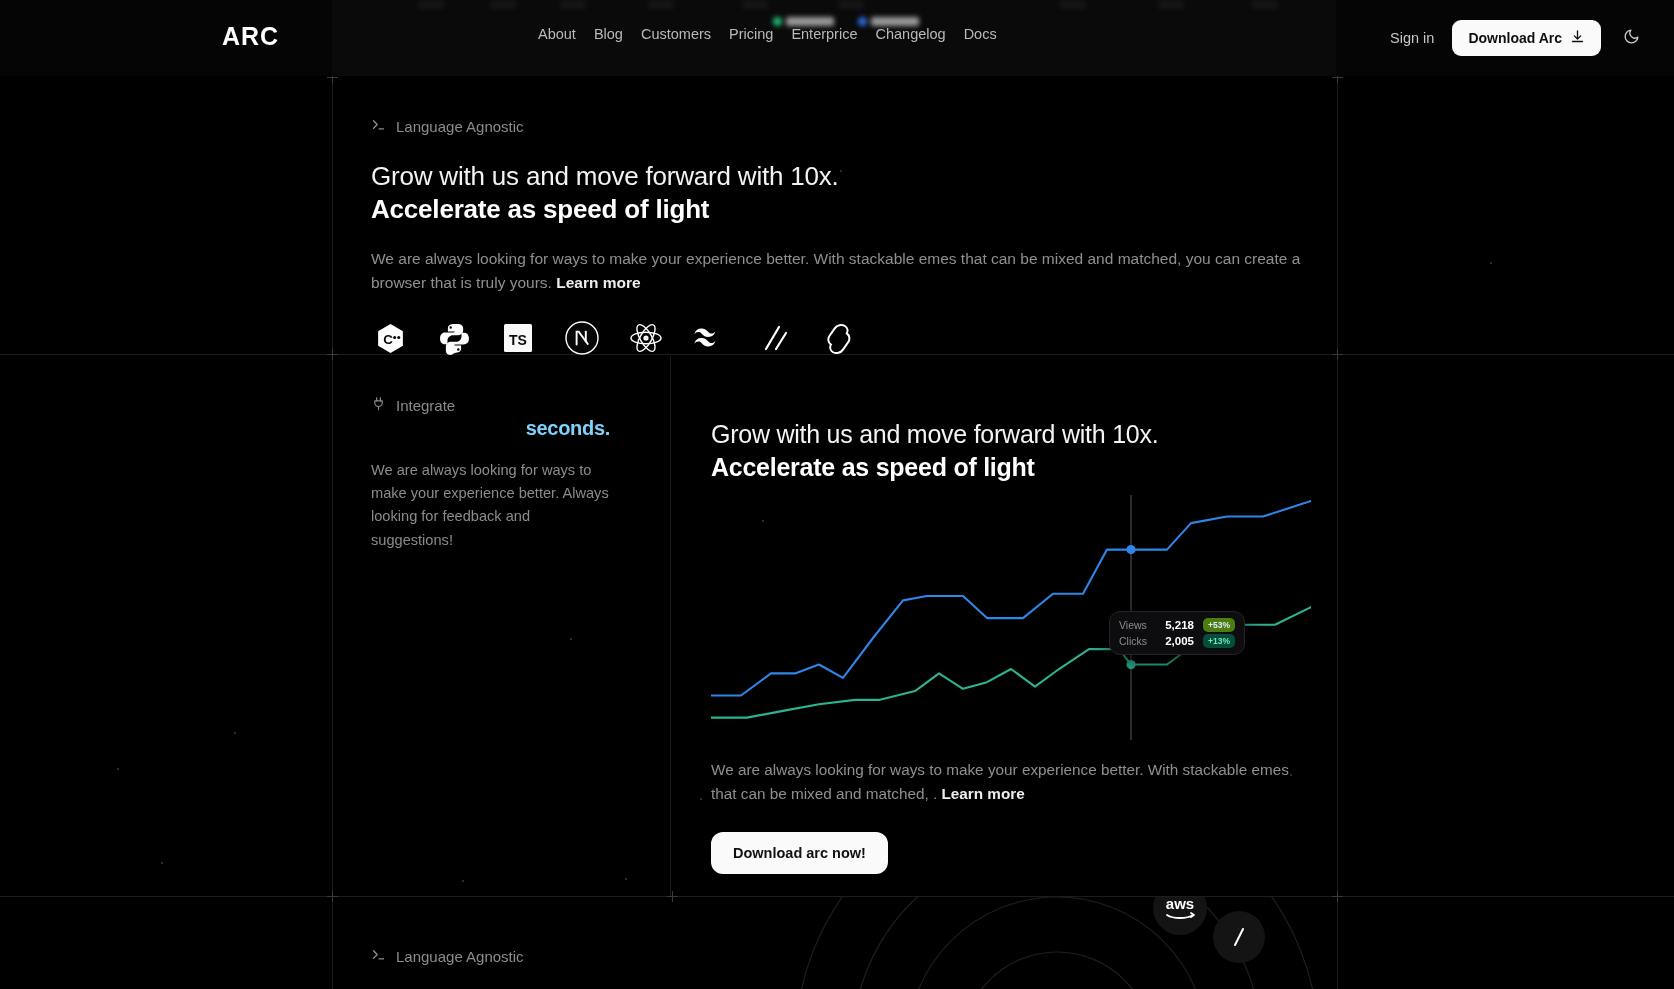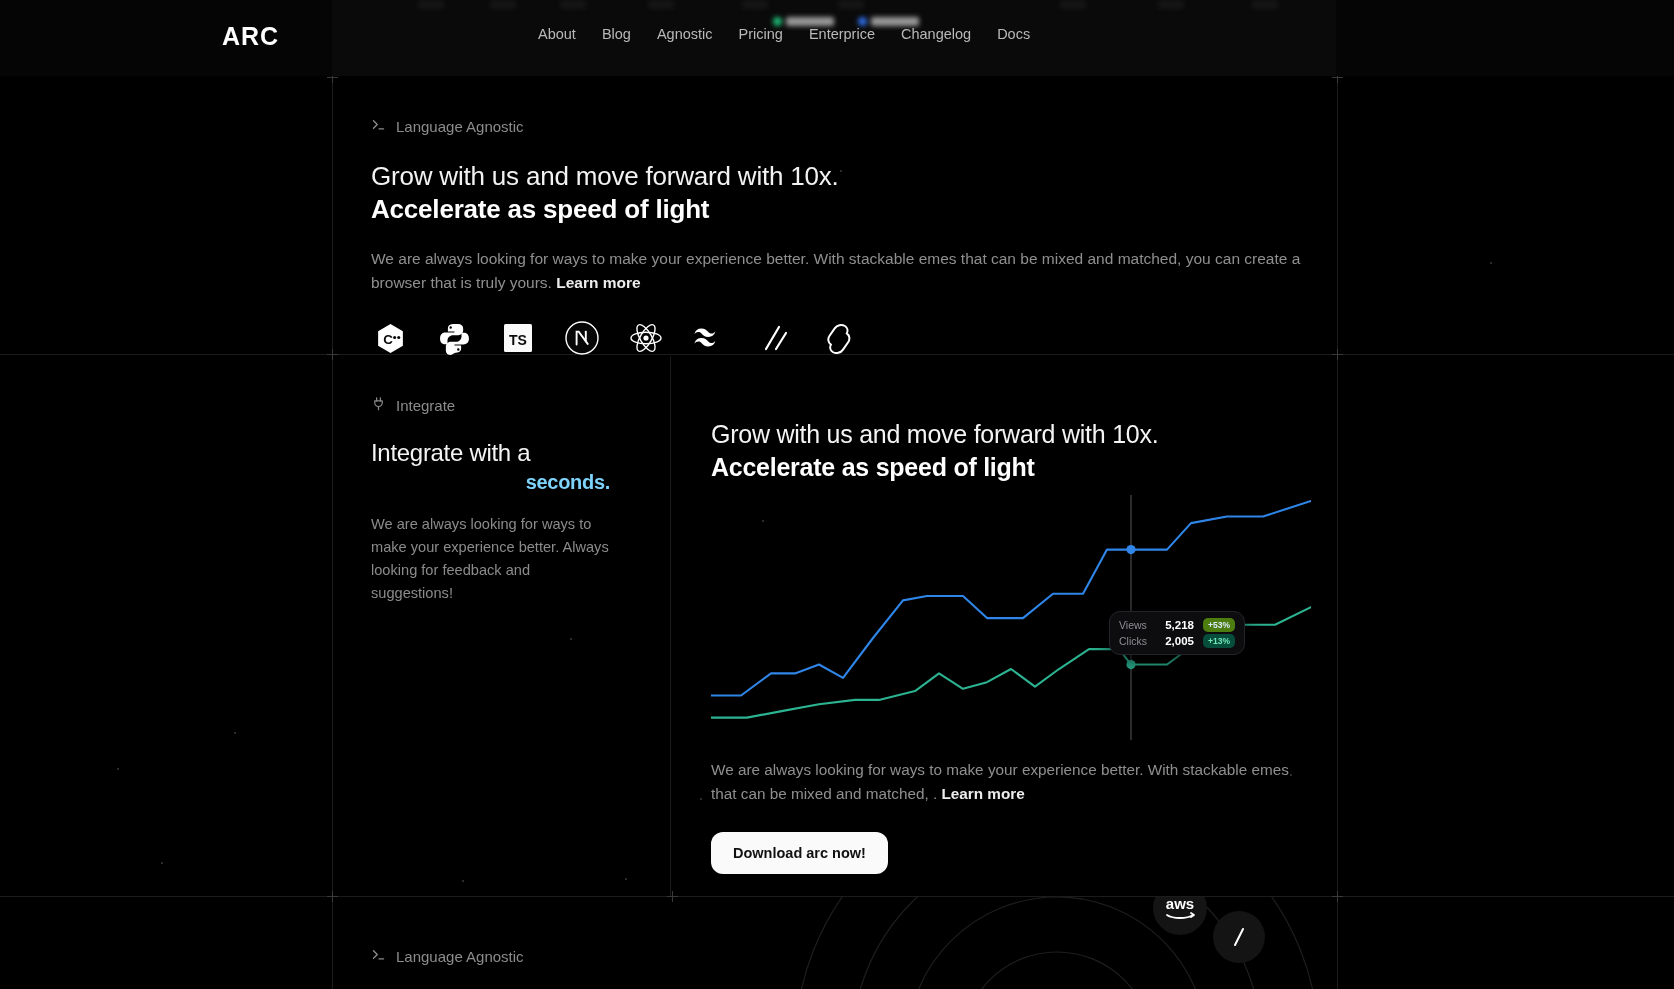--- a/index.html
+++ b/index.html
@@ -22,21 +22,21 @@
     position: absolute; left: 332px; top: 0; width: 1004px; height: 76px;
     background: #0c0c0c;
     opacity: .85;
   }
   .logo {
     position: absolute; left: 222px; top: 22px;
     font-size: 25px; font-weight: 700; color: #fff; letter-spacing: 1px; text-align: right;
   }
   .nav-links {
     position: absolute; left: 538px; top: 26px;
-    display: flex; gap: 26px; align-items: center;
+    display: flex; gap: 18px; align-items: center;
   }
   .nav-link {
     font-size: 14.5px; color: #b9b9b9; cursor: pointer; white-space: nowrap;
   }
   .nav-right {
     position: absolute; right: 30px; top: 20px;
     display: flex; align-items: center; gap: 18px;
   }
   .signin { font-size: 14.5px; color: #c6c6c6; cursor: pointer; }
   .dl-btn {
@@ -188,27 +188,47 @@
   <div class="badge-blur" style="left:858px;">
     <span class="bb-dot" style="background:#2f6fe8;"></span>
     <span class="bb-bar"></span>
   </div>
 
   <div class="logo">ARC</div>
 
   <div class="nav-links">
     <div class="nav-link">About</div>
     <div class="nav-link">Blog</div>
-    <div class="nav-link">Agnostic</div>
+    <div class="nav-link">Customers</div>
     <div class="nav-link">Pricing</div>
     <div class="nav-link">Enterprice</div>
     <div class="nav-link">Changelog</div>
     <div class="nav-link">Docs</div>
   </div>
 
+  <div class="nav-right">
+    <div class="signin">Sign in</div>
+    <button class="dl-btn">
+      <span>Download Arc</span>
+      <span>
+        <svg width="15" height="15" viewBox="0 0 24 24" fill="none" stroke="#111" stroke-width="2.1" stroke-linecap="round" stroke-linejoin="round">
+          <path d="M12 3v12"></path>
+            <path d="M7 11l5 5 5-5"></path>
+            <path d="M4 20h16"></path>
+        </svg>
+      </span>
+    </button>
+    <button class="theme-btn">
+      <span>
+        <svg width="17" height="17" viewBox="0 0 24 24" fill="none" stroke="#cfcfcf" stroke-width="1.8" stroke-linecap="round" stroke-linejoin="round">
+          <path d="M21 12.8A9 9 0 1 1 11.2 3a7 7 0 0 0 9.8 9.8z"></path>
+        </svg>
+      </span>
+    </button>
+  </div>
 </div>
 
 <div class="sec1" style="padding:40px 0 0 38px;">
   <div class="eyebrow">
     <span>
       <svg width="15" height="15" viewBox="0 0 24 24" fill="none" stroke="#8c8c8c" stroke-width="2.2" stroke-linecap="round" stroke-linejoin="round">
         <path d="M4 6l6 6-6 6"></path>
           <path d="M13 19h7"></path>
       </svg>
     </span>
@@ -287,21 +307,20 @@
       <span>
         <svg width="15" height="16" viewBox="0 0 24 24" fill="none" stroke="#8c8c8c" stroke-width="1.9" stroke-linecap="round" stroke-linejoin="round">
           <path d="M9 2v5"></path>
             <path d="M15 2v5"></path>
           <path d="M6 7h12v3a6 6 0 0 1-12 0z"></path>
           <path d="M12 16v5"></path>
         </svg>
       </span>
       <span>Integrate</span>
     </div>
-    <div class="h2a">Integrate with a</div>
     <div class="h2b">seconds.</div>
     <div class="small-txt">We are always looking for ways to make your experience better. Always looking for feedback and suggestions!</div>
   </div>
 
   <div class="col-right">
 
     <div class="h3a">Grow with us and move forward with 10x.</div>
     <div class="h3b">Accelerate as speed of light</div>
 
     

